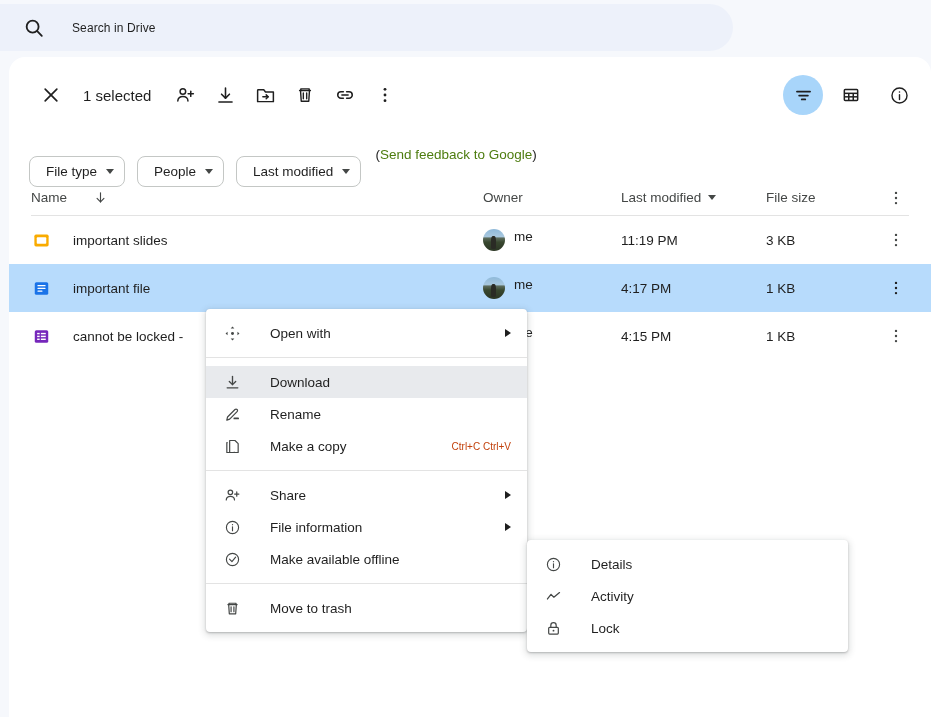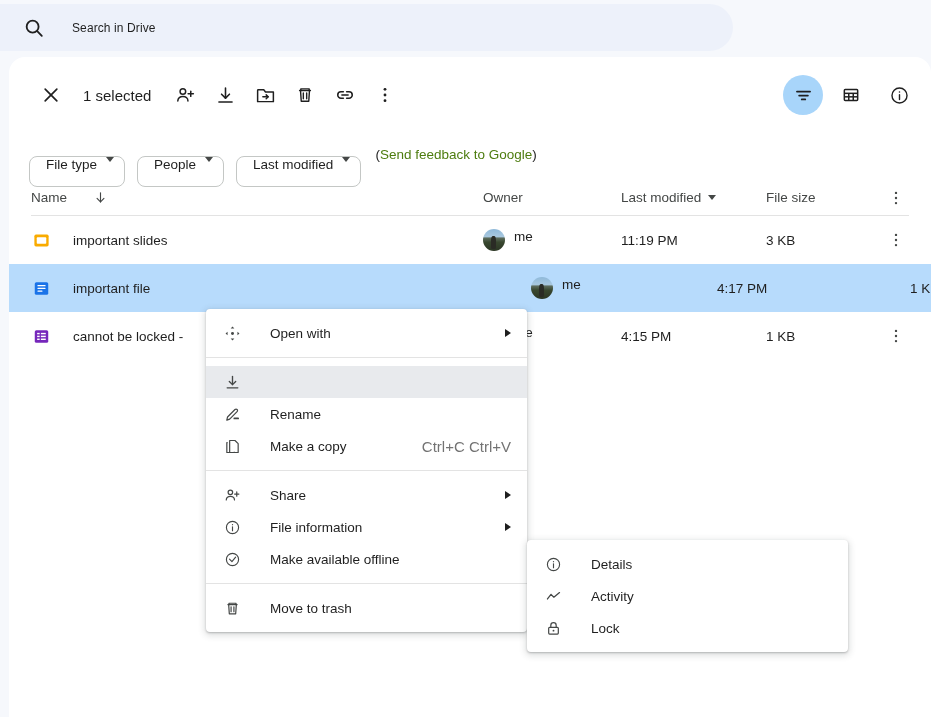--- a/index.html
+++ b/index.html
@@ -107,21 +107,21 @@
     align-items: center;
     padding-left: 20px;
     box-sizing: border-box;
   }
   .chip {
     height: 31px;
     border: 1px solid #c4c7c5;
     border-radius: 8px;
     background: #fff;
     display: flex;
-    align-items: flex-start;
+    align-items: center;
     padding: 0 10px 0 16px;
     font-size: 13.5px;
     color: #1f1f1f;
     margin-right: 12px;
     cursor: pointer;
     box-sizing: border-box;
     white-space: nowrap;
     margin-top: 35px;
   }
   .chip .caret {
@@ -180,21 +180,21 @@
   }
 
   .data-row {
     padding-left: 22px;
     padding-right: 18px;
     font-size: 13.5px;
     color: #1f1f1f;
     cursor: default;
     border-radius: 0;
   }
-  .data-row.selected { background: #b7dbfc; gap: 48px; }
+  .data-row.selected { background: #b7dbfc; }
 
   .file-icon {
     width: 20px; height: 20px;
     flex: 0 0 auto;
     display: flex; align-items: center; justify-content: center;
     margin-right: 22px;
   }
   .file-name {
     font-size: 13.5px;
     color: #1f1f1f;
@@ -255,22 +255,22 @@
   .menu-item.highlighted { background: #e8eaed; }
   .menu-item .mi-icon {
     width: 20px; height: 20px;
     flex: 0 0 auto;
     display: flex; align-items: center; justify-content: center;
     color: #444746;
     margin-right: 28px;
   }
   .menu-item .mi-label { flex: 1 1 auto; }
   .menu-item .mi-shortcut {
-    color: #737373;
-    font-size: 15px;
+    color: #c2410c;
+    font-size: 10px;
     margin-left: 20px;
   }
   .menu-item .mi-arrow {
     width: 0; height: 0;
     border-top: 4.5px solid transparent;
     border-bottom: 4.5px solid transparent;
     border-left: 6px solid #1f1f1f;
     margin-left: 16px;
     flex: 0 0 auto;
   }
@@ -537,20 +537,21 @@
   <div class="menu-sep"></div>
 
   <div class="menu-item highlighted">
     <span class="mi-icon">
       <svg width="17" height="17" viewBox="0 0 24 24" fill="none" stroke="currentColor" stroke-width="1.9" stroke-linecap="round" stroke-linejoin="round">
         <line x1="12" y1="3.5" x2="12" y2="15"></line>
         <polyline points="7.5,10.5 12,15 16.5,10.5"></polyline>
         <line x1="4.5" y1="19.5" x2="19.5" y2="19.5"></line>
       </svg>
     </span>
+    <span class="mi-label">Download</span>
   </div>
 
   <div class="menu-item">
     <span class="mi-icon">
       <svg width="17" height="17" viewBox="0 0 24 24" fill="none" stroke="currentColor" stroke-width="1.7" stroke-linecap="round" stroke-linejoin="round">
         <path d="M4 20l1-4.5L15.5 5a2.1 2.1 0 0 1 3 3L8 18.5z"></path>
         <line x1="14.5" y1="17.5" x2="20" y2="17.5" stroke-width="2.4"></line>
       </svg>
     </span>
     <span class="mi-label">Rename</span>

